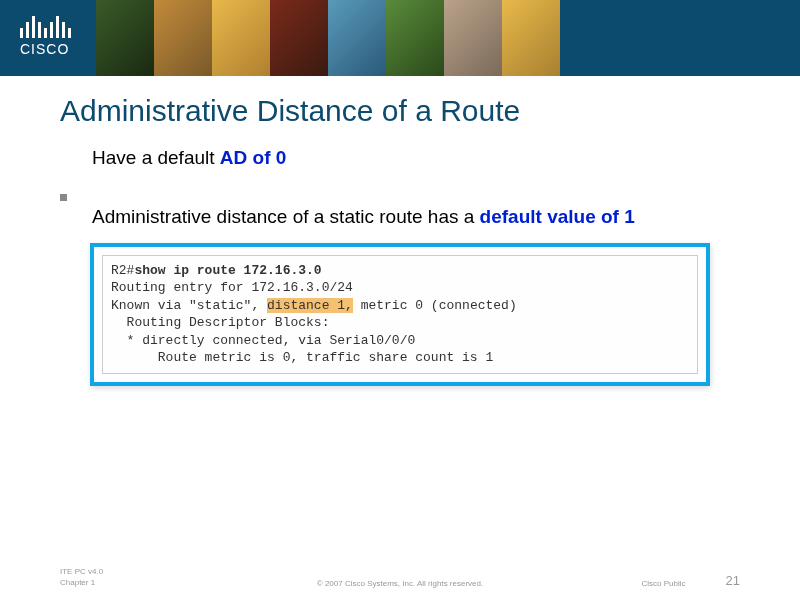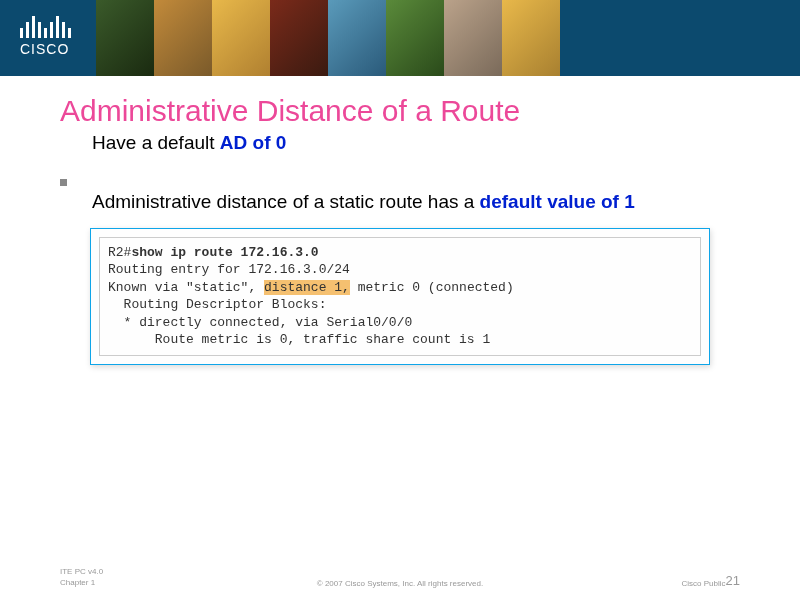--- a/index.html
+++ b/index.html
@@ -63,23 +63,23 @@
     top: 30px;
     color: #fff;
     font-size: 15px;
     font-weight: 300;
   }
   .content {
     padding: 18px 60px 0 60px;
   }
   .title {
     font-size: 30px;
-    color: #ec4899;
+    color: #0c4a6e;
     font-weight: normal;
-    margin-bottom: 3px;
+    margin-bottom: 18px;
   }
   .bullet-row {
     display: flex;
     align-items: flex-start;
     margin-top: 6px;
     margin-bottom: 4px;
   }
   .bullet-square {
     width: 7px;
     height: 7px;
@@ -100,21 +100,21 @@
     margin-top: 2px;
     margin-bottom: 14px;
     line-height: 1.25;
   }
   .sub-text .highlight {
     color: #0020d0;
     font-weight: bold;
   }
   .code-box {
     margin: 14px 30px 0 30px;
-    border: 1px solid #0ea5e9;
+    border: 4px solid #0ea5e9;
     background: #fefefe;
     box-shadow: 1px 2px 6px rgba(0,0,0,0.15);
     padding: 4px;
   }
   .code-inner {
     border: 1px solid #ccc;
     margin: 4px;
     padding: 6px 8px;
     font-family: "Courier New", monospace;
     font-size: 13px;
@@ -138,20 +138,21 @@
   }
   .footer-left { line-height: 1.3; }
   .footer-center {
     position: absolute;
     left: 50%;
     transform: translateX(-50%);
   }
   .footer-right-group {
     display: flex;
     align-items: flex-end;
+    gap: 40px;
   }
   .page-num { font-size: 13px; color: #999; }
 </style>
 </head>
 <body>
 
 <div class="header-band">
   <div class="band-images">
     <div class="band-img bi1"></div>
     <div class="band-img bi2"></div>

